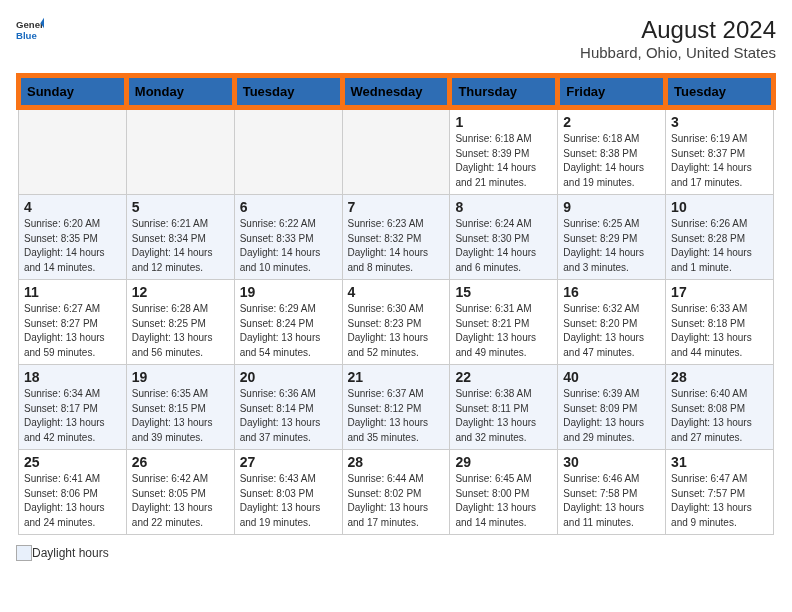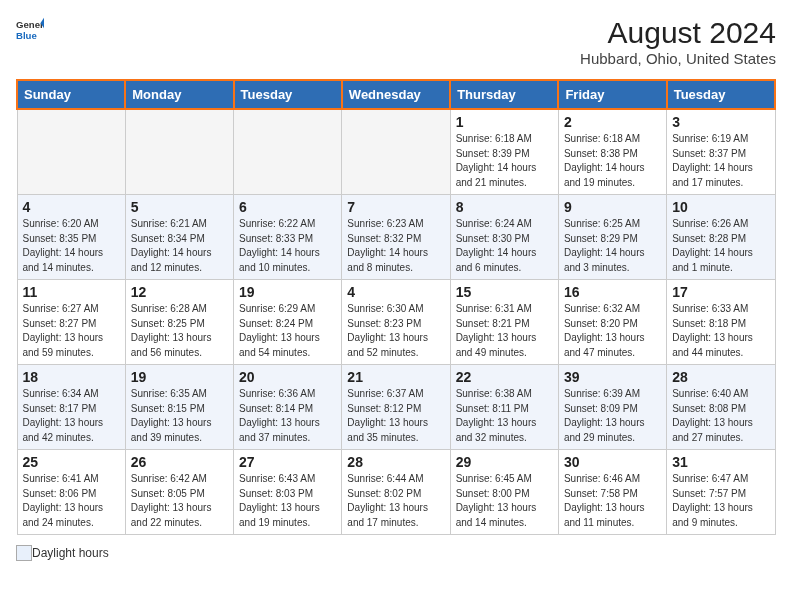--- a/index.html
+++ b/index.html
@@ -22,41 +22,41 @@
       gap: 4px;
     }
     .logo-icon {
       width: 28px;
       height: 28px;
     }
     .title-area {
       text-align: right;
     }
     .calendar-title {
-      font-size: 30px;
+      font-size: 24px;
       font-weight: normal;
       color: #222;
     }
     .calendar-subtitle {
       font-size: 15px;
       color: #444;
     }
     .calendar-table {
       width: 100%;
       border-collapse: collapse;
       font-size: 11px;
     }
     .calendar-table th {
       background-color: #2e6db4;
-      color: #ffffff;
+      color: #000000;
       text-align: left;
       padding: 6px 6px;
       font-size: 13px;
       font-weight: bold;
-      border: 2px solid #f97316;
+      border: 5px solid #f97316;
     }
     .calendar-table td {
       border: 1px solid #ccc;
       vertical-align: top;
       padding: 4px 5px;
       width: 108px;
       min-height: 80px;
       background: #fff;
     }
     .calendar-table td.empty {
@@ -218,21 +218,21 @@
         </td>
         <td>
           <span class="day-num">21</span>
           <div class="day-info">Sunrise: 6:37 AM<br>Sunset: 8:12 PM<br>Daylight: 13 hours and 35 minutes.</div>
         </td>
         <td>
           <span class="day-num">22</span>
           <div class="day-info">Sunrise: 6:38 AM<br>Sunset: 8:11 PM<br>Daylight: 13 hours and 32 minutes.</div>
         </td>
         <td>
-          <span class="day-num">39</span>
+          <span class="day-num">40</span>
           <div class="day-info">Sunrise: 6:39 AM<br>Sunset: 8:09 PM<br>Daylight: 13 hours and 29 minutes.</div>
         </td>
         <td>
           <span class="day-num">28</span>
           <div class="day-info">Sunrise: 6:40 AM<br>Sunset: 8:08 PM<br>Daylight: 13 hours and 27 minutes.</div>
         </td>
       </tr>
       <tr>
         <td>
           <span class="day-num">25</span>

